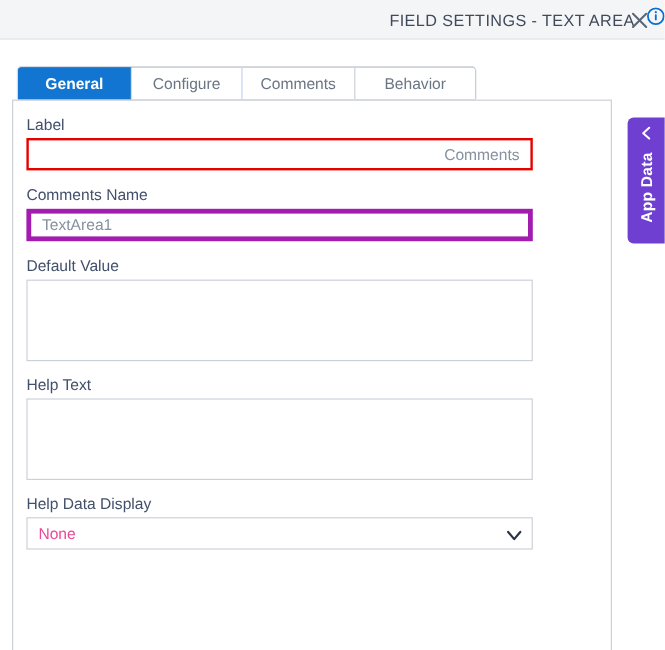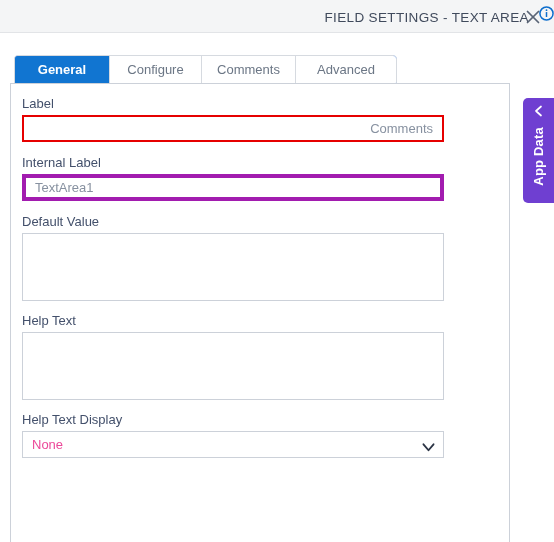--- a/index.html
+++ b/index.html
@@ -229,47 +229,47 @@
       <line x1="2.5" y1="2.5" x2="13.5" y2="13.5" stroke="#5a6576" stroke-width="1.7" stroke-linecap="round"></line>
       <line x1="13.5" y1="2.5" x2="2.5" y2="13.5" stroke="#5a6576" stroke-width="1.7" stroke-linecap="round"></line>
     </svg>
   </div>
 </div>
 
 <div class="tab-bar">
   <div class="tab active w-general">General</div>
   <div class="tab w-configure">Configure</div>
   <div class="tab w-behavior">Comments</div>
-  <div class="tab w-advanced">Advanced</div>
+  <div class="tab w-advanced">Behavior</div>
 </div>
 
 <div class="content-panel">
 
   <div class="field f-label">
     <span class="field-label">Label</span>
     <input class="text-input error" type="text" value="Comments" style="">
   </div>
 
   <div class="field f-internal">
-    <span class="field-label">Internal Label</span>
+    <span class="field-label">Comments Name</span>
     <input class="text-input" type="text" value="TextArea1" style="">
   </div>
 
   <div class="field f-default">
     <span class="field-label">Default Value</span>
     <textarea class="textarea-box" style=""></textarea>
   </div>
 
   <div class="field f-help">
     <span class="field-label">Help Text</span>
     <textarea class="textarea-box" style=""></textarea>
   </div>
 
   <div class="field f-helpdisplay">
-    <span class="field-label">Help Text Display</span>
+    <span class="field-label">Help Data Display</span>
     <div class="select-wrap">
       <div class="select-box">None</div>
       <span class="select-chevron">
         <svg width="13" height="11" viewBox="0 0 14 12">
           <polyline points="1.5,2.5 7,9 12.5,2.5" fill="none" stroke="#2b3445" stroke-width="2" stroke-linecap="round" stroke-linejoin="round"></polyline>
         </svg>
       </span>
     </div>
   </div>
 

